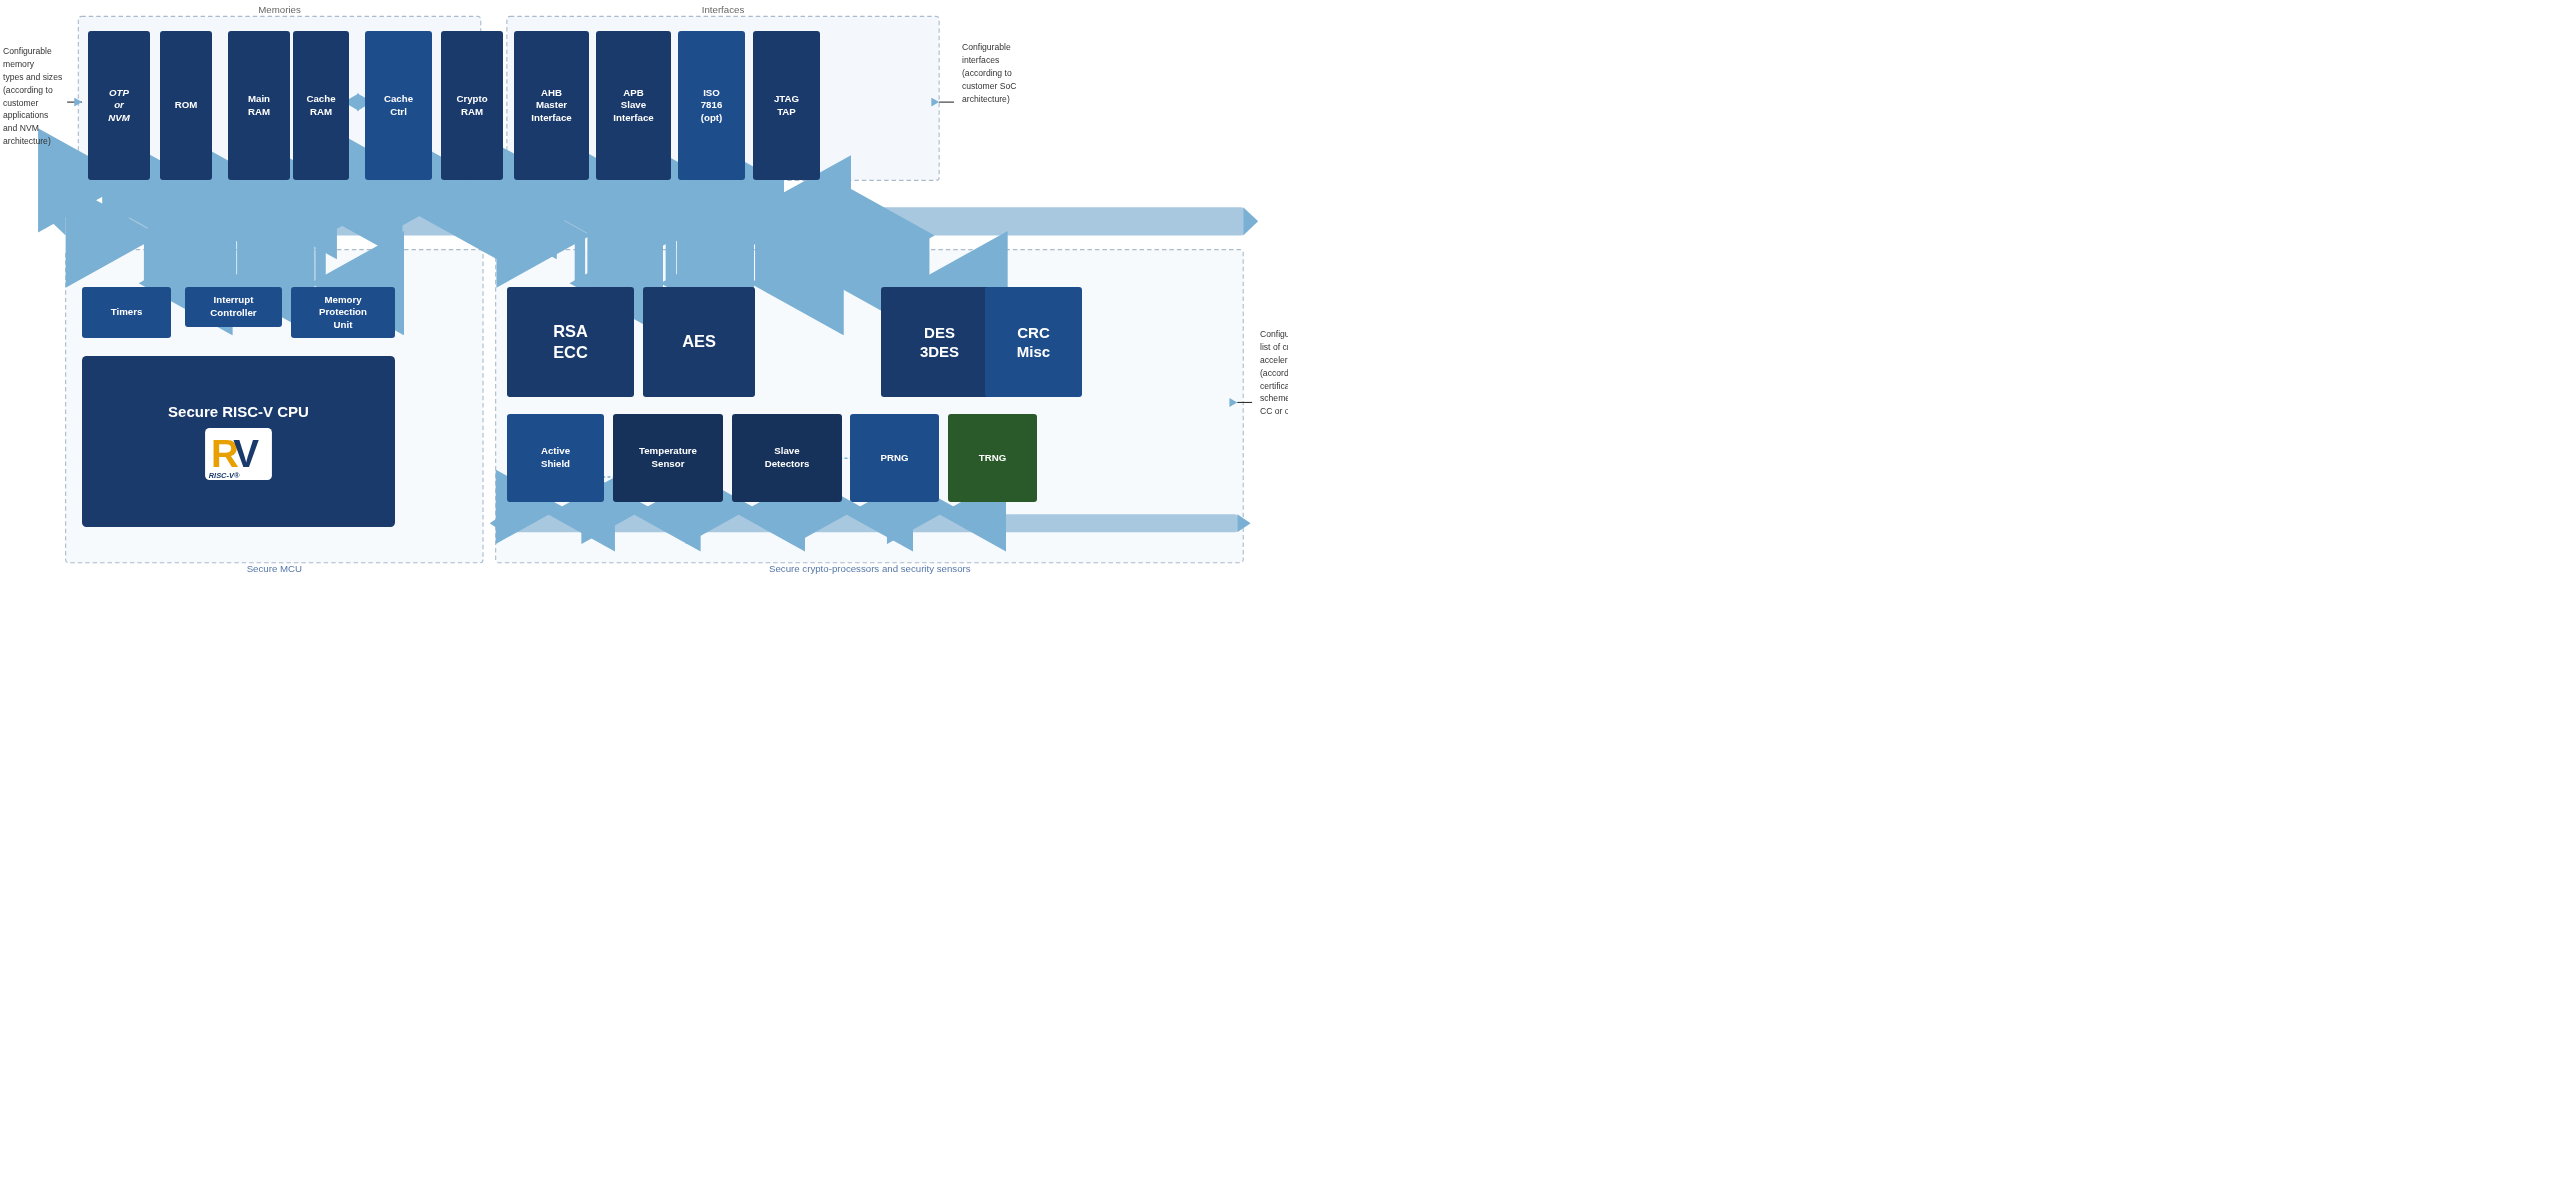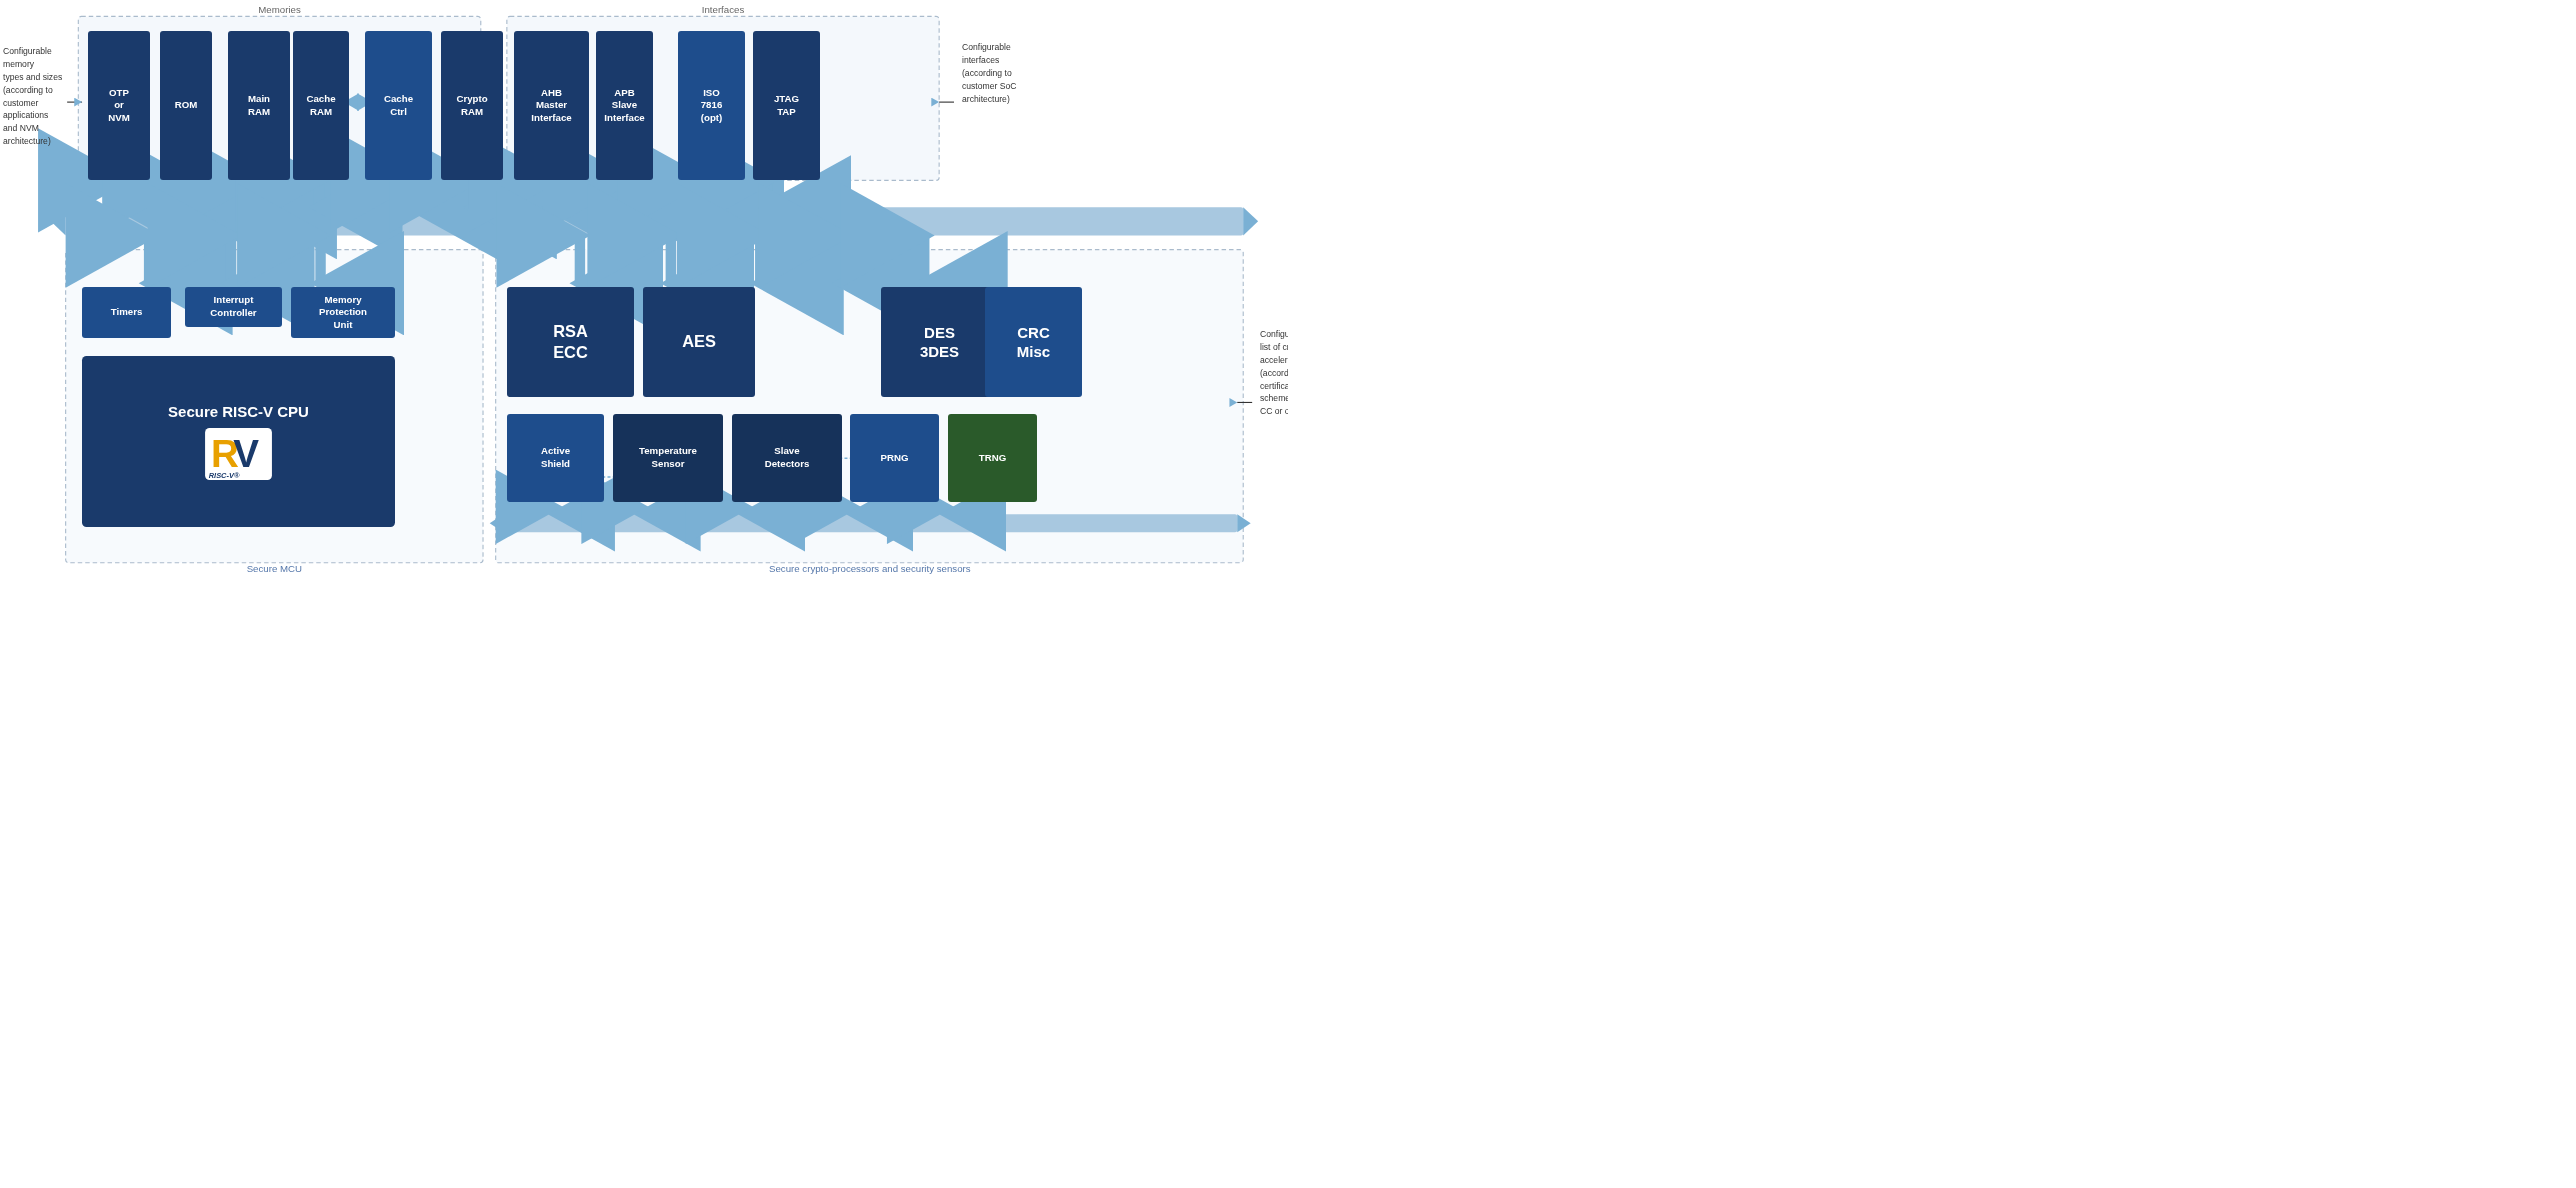--- a/index.html
+++ b/index.html
@@ -178,21 +178,21 @@
 
   <div class="side-label" style="left:962px; top:41px; width:89px; font-size:8.6px; line-height:1.5;">
     Configurable<br>interfaces<br>(according to<br>customer SoC<br>architecture)
   </div>
 
   <div class="side-label" style="left:1260px; top:328px; width:89px; font-size:8.6px; line-height:1.5;">
     Configurable<br>list of crypto-<br>accelerators<br>(according to<br>certification<br>schemes,<br>CC or others)
   </div>
 
   <div class="block" style="left:88px; top:31px; width:62px; height:149px;">
-    <span style="white-space:pre-line;">OTP
+    <span style="white-space:pre-line;font-style:italic;">OTP
 or
 NVM</span>
   </div>
 
   <div class="block" style="left:160px; top:31px; width:52px; height:149px;">
     <span>ROM</span>
   </div>
 
   <div class="block" style="left:228px; top:31px; width:62px; height:149px;">
     <span style="white-space:pre-line;">Main
@@ -213,21 +213,21 @@
     <span style="white-space:pre-line;">Crypto
 RAM</span>
   </div>
 
   <div class="block" style="left:514px; top:31px; width:75px; height:149px;">
     <span style="white-space:pre-line;">AHB
 Master
 Interface</span>
   </div>
 
-  <div class="block" style="left:596px; top:31px; width:57px; height:149px;">
+  <div class="block" style="left:596px; top:31px; width:75px; height:149px;">
     <span style="white-space:pre-line;">APB
 Slave
 Interface</span>
   </div>
 
   <div class="block medium-blue" style="left:678px; top:31px; width:67px; height:149px;">
     <span style="white-space:pre-line;">ISO
 7816
 (opt)</span>
   </div>

